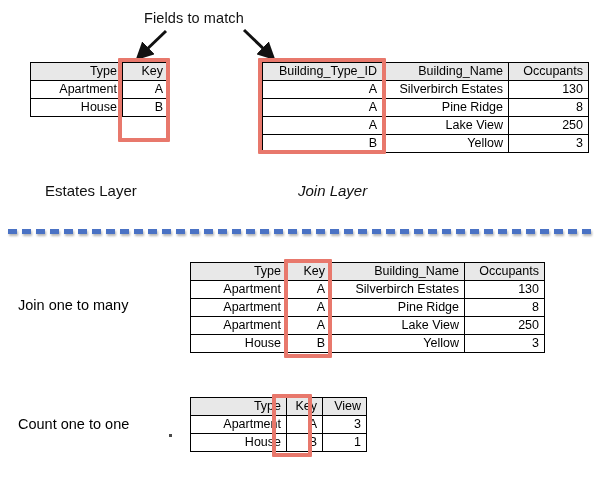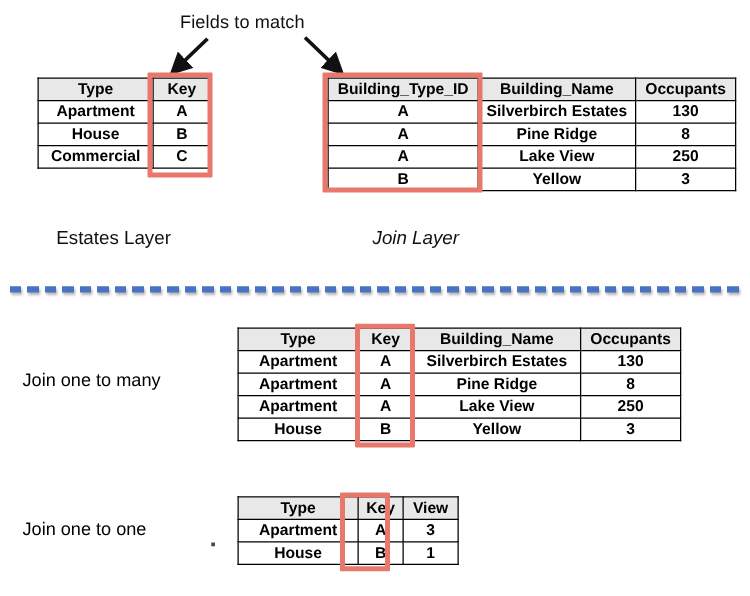--- a/index.html
+++ b/index.html
@@ -40,22 +40,22 @@
   
   .tbl {
     position: absolute;
     border-collapse: collapse;
     table-layout: fixed;
     background: #ffffff;
   }
   .tbl td, .tbl th {
     border: 1px solid #000000;
     font-size: 12.5px;
-    font-weight: bold;
-    text-align: center;
+    font-weight: normal;
+    text-align: right;
     padding: 1px 5px;
     height: 17px;
     line-height: 15px;
     color: #000000;
     overflow: hidden;
     white-space: nowrap;
     box-sizing: border-box;
   }
   .tbl th {
     background: #e8e8e8;
@@ -127,24 +127,20 @@
   </thead>
   <tbody>
     <tr>
       <td>Apartment</td>
       <td>A</td>
     </tr>
     <tr>
       <td>House</td>
       <td>B</td>
     </tr>
-    <tr>
-      <td>Commercial</td>
-      <td>C</td>
-    </tr>
   </tbody>
 </table>
 <div class="hl" style="left:118px; top:58px; width:52px; height:84px;"></div>
 
 <div class="heading" style="left:45px; top:182px;">Estates Layer</div>
 
 <table class="tbl" style="left:262px; top:62px; width:326px;">
   <colgroup>
       <col style="width:120px">
       <col style="width:126px">
@@ -225,21 +221,21 @@
     <tr>
       <td>House</td>
       <td>B</td>
       <td>Yellow</td>
       <td>3</td>
     </tr>
   </tbody>
 </table>
 <div class="hl" style="left:284px; top:259px; width:48px; height:99px;"></div>
 
-<div class="row-label" style="left:18px; top:416px;">Join one to one</div>
+<div class="row-label" style="left:18px; top:416px;">Count one to one</div>
 
 <div class="dot" style="left:169px; top:434px;"></div>
 
 <table class="tbl" style="left:190px; top:397px; width:176px;">
   <colgroup>
       <col style="width:96px">
       <col style="width:36px">
       <col style="width:44px">
     </colgroup>
   <thead>

